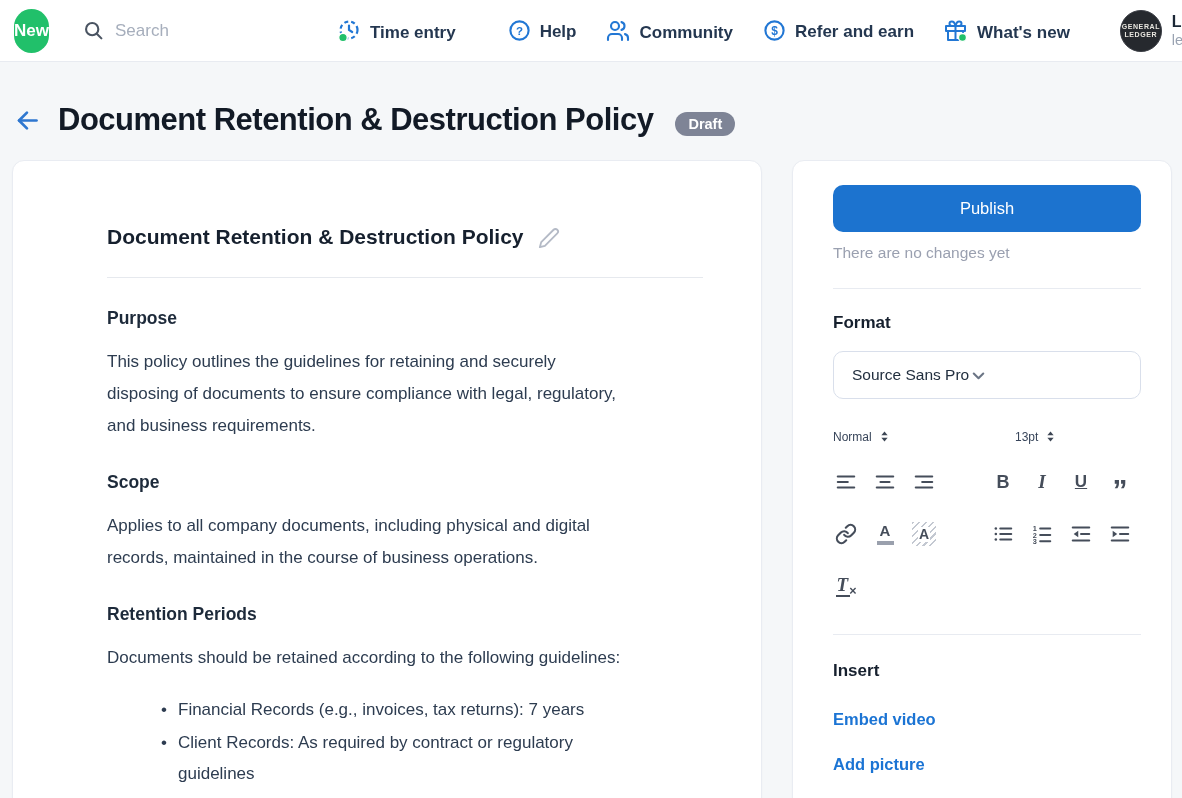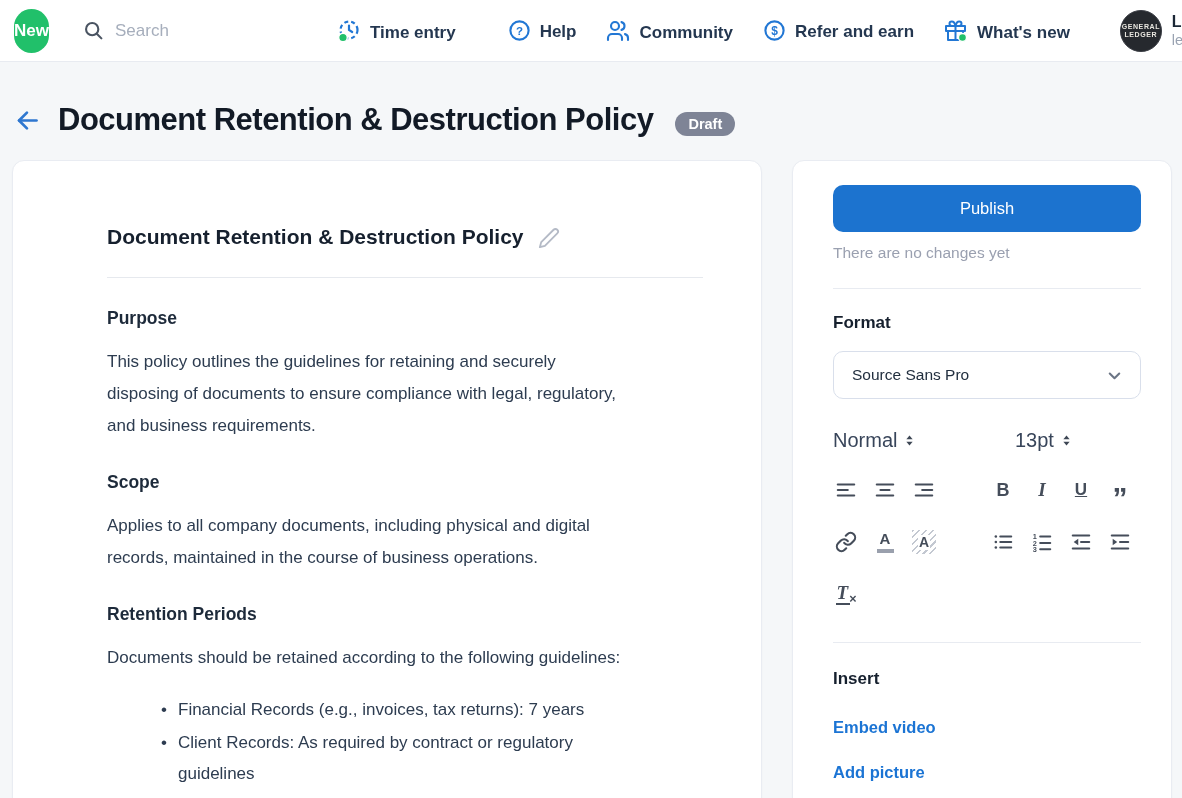--- a/index.html
+++ b/index.html
@@ -84,26 +84,26 @@
   .btn-publish{
     width:100%;height:47px;background:var(--publish-blue);color:#fff;border:none;
     border-radius:10px;font-size:16.5px;font-weight:normal;cursor:pointer;
     font-family:"Liberation Sans",sans-serif;
   }
   .changes-note{text-align:left;color:#9aa0b0;font-size:15.5px;margin-top:12px;}
   .side-divider{border:none;border-top:1px solid var(--border);margin-top:26px;}
   .side-heading{font-size:17px;font-weight:bold;color:#16202e;margin-top:24px;}
   .font-select{
     margin-top:18px;height:48px;border:1px solid #d9dfeb;border-radius:10px;
-    display:flex;align-items:center;justify-content:space-between;
+    display:flex;align-items:center;
     padding:0 16px 0 18px;cursor:pointer;background:#fff;
   }
   .font-select span{font-size:15.5px;color:#222f3f;}
   .style-row{display:flex;margin-top:30px;align-items:center;}
-  .mini-select{display:flex;align-items:center;gap:5px;cursor:pointer;font-size:20px;color:#38455a;}
+  .mini-select{display:flex;align-items:center;gap:5px;cursor:pointer;font-size:12px;color:#38455a;}
   .mini-select.first{width:182px;}
   .tb-row{display:flex;margin-top:24px;align-items:center;height:28px;}
   .tb-group{display:flex;gap:13px;align-items:center;}
   .tb-group.g1{width:157px;}
   .tb-btn{
     width:26px;height:26px;border:none;background:none;cursor:pointer;
     display:flex;align-items:center;justify-content:center;color:var(--icon-gray);
     padding:0;font-family:"Liberation Sans",sans-serif;
   }
   .glyph-b{font-size:18px;font-weight:bold;}

